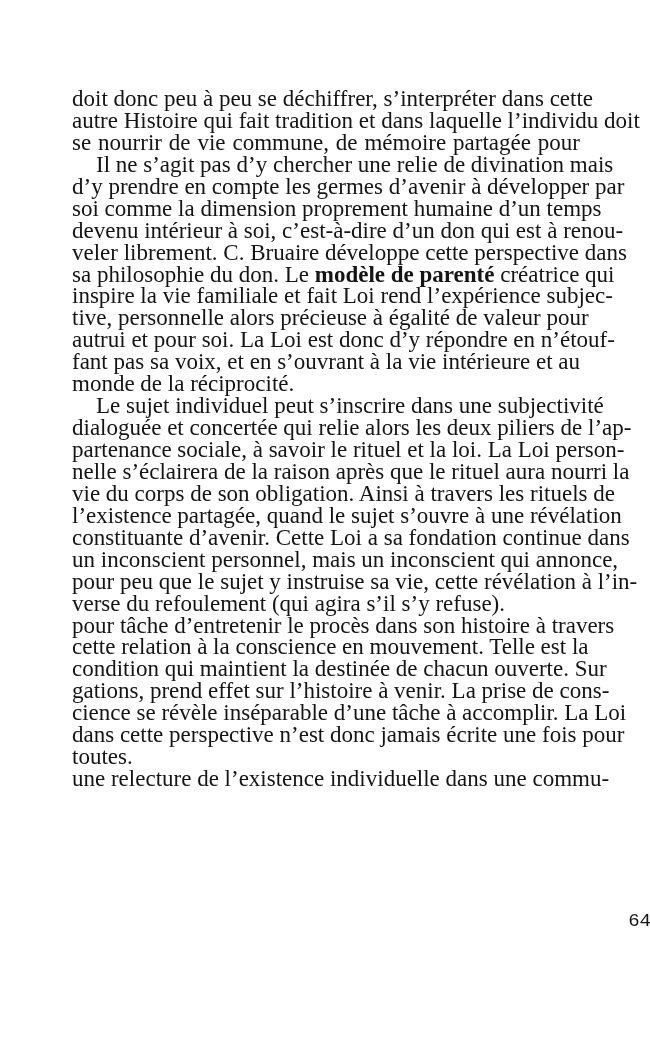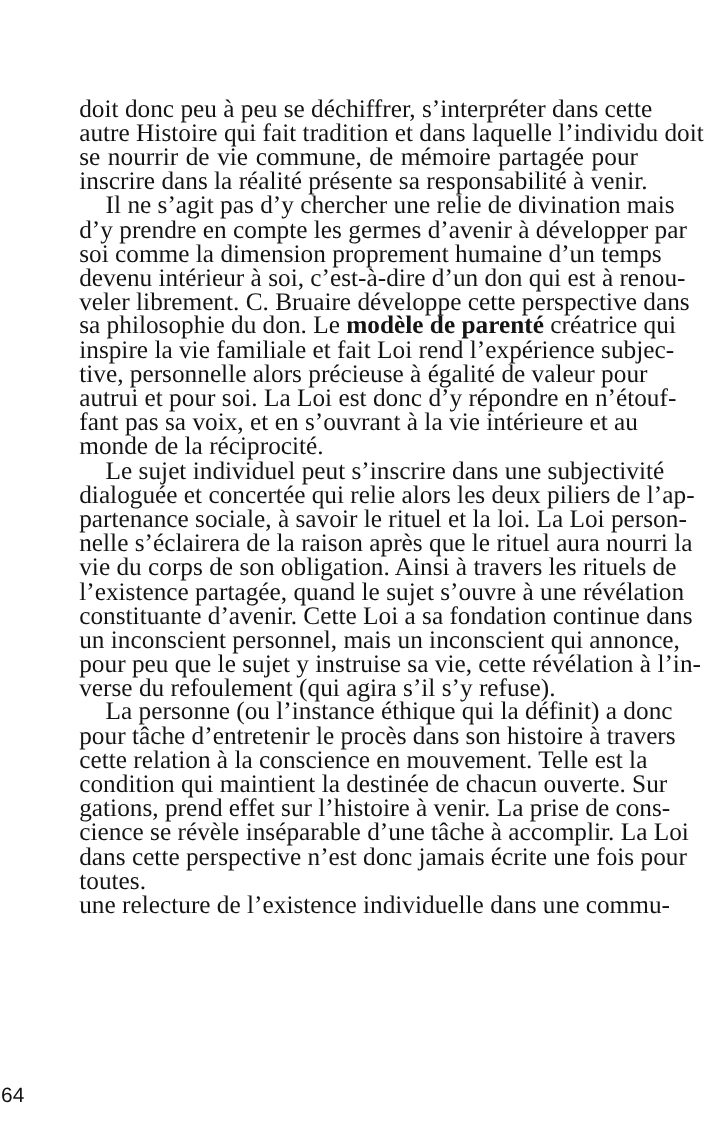--- a/index.html
+++ b/index.html
@@ -23,38 +23,37 @@
     text-align: justify;
     text-align-last: justify;
     overflow: visible;
   }
   .line.last { text-align-last: left; }
   .line.indent { padding-left: 24px; }
   b { font-weight: bold; }
   .folio {
     position: absolute;
     left: 0; width: 650px;
-    top: 986px;
-    text-align: left;
-    font-family: Liberation Sans, sans-serif;
+    top: 910px;
+    text-align: right;
+    font-family: Liberation Mono, monospace;
     font-size: 19px;
     color: #141414;
     margin-left: 1px;
   }
 </style>
 </head>
 <body>
 
 <div class="page">
 
   <div>
     <span class="line">doit donc peu à peu se déchiffrer, s’interpréter dans cette</span>
     <span class="line">autre Histoire qui fait tradition et dans laquelle l’individu doit</span>
     <span class="line">se nourrir de vie commune, de mémoire partagée pour</span>
-    <span class="line last">inscrire dans la réalité présente sa responsabilité à venir.</span>
   </div>
 
   <div>
     <span class="line indent">Il ne s’agit pas d’y chercher une relie de divination mais</span>
     <span class="line">d’y prendre en compte les germes d’avenir à développer par</span>
     <span class="line">soi comme la dimension proprement humaine d’un temps</span>
     <span class="line">devenu intérieur à soi, c’est-à-dire d’un don qui est à renou-</span>
     <span class="line">veler librement. C. Bruaire développe cette perspective dans</span>
     <span class="line"><span>sa philosophie du don. Le </span><b>modèle de parenté</b><span> créatrice qui</span></span>
     <span class="line">inspire la vie familiale et fait Loi rend l’expérience subjec-</span>
@@ -71,21 +70,20 @@
     <span class="line">nelle s’éclairera de la raison après que le rituel aura nourri la</span>
     <span class="line">vie du corps de son obligation. Ainsi à travers les rituels de</span>
     <span class="line">l’existence partagée, quand le sujet s’ouvre à une révélation</span>
     <span class="line">constituante d’avenir. Cette Loi a sa fondation continue dans</span>
     <span class="line">un inconscient personnel, mais un inconscient qui annonce,</span>
     <span class="line">pour peu que le sujet y instruise sa vie, cette révélation à l’in-</span>
     <span class="line last">verse du refoulement (qui agira s’il s’y refuse).</span>
   </div>
 
   <div>
-    <span class="line indent">La personne (ou l’instance éthique qui la définit) a donc</span>
     <span class="line">pour tâche d’entretenir le procès dans son histoire à travers</span>
     <span class="line">cette relation à la conscience en mouvement. Telle est la</span>
     <span class="line">condition qui maintient la destinée de chacun ouverte. Sur</span>
     <span class="line">gations, prend effet sur l’histoire à venir. La prise de cons-</span>
     <span class="line">cience se révèle inséparable d’une tâche à accomplir. La Loi</span>
     <span class="line">dans cette perspective n’est donc jamais écrite une fois pour</span>
     <span class="line last">toutes.</span>
   </div>
 
   <div>

